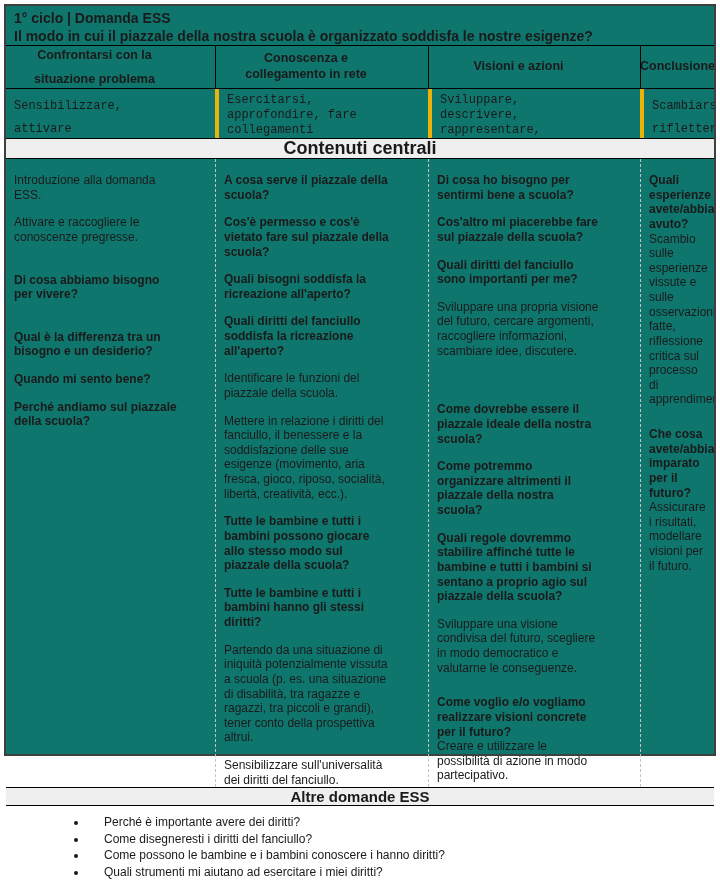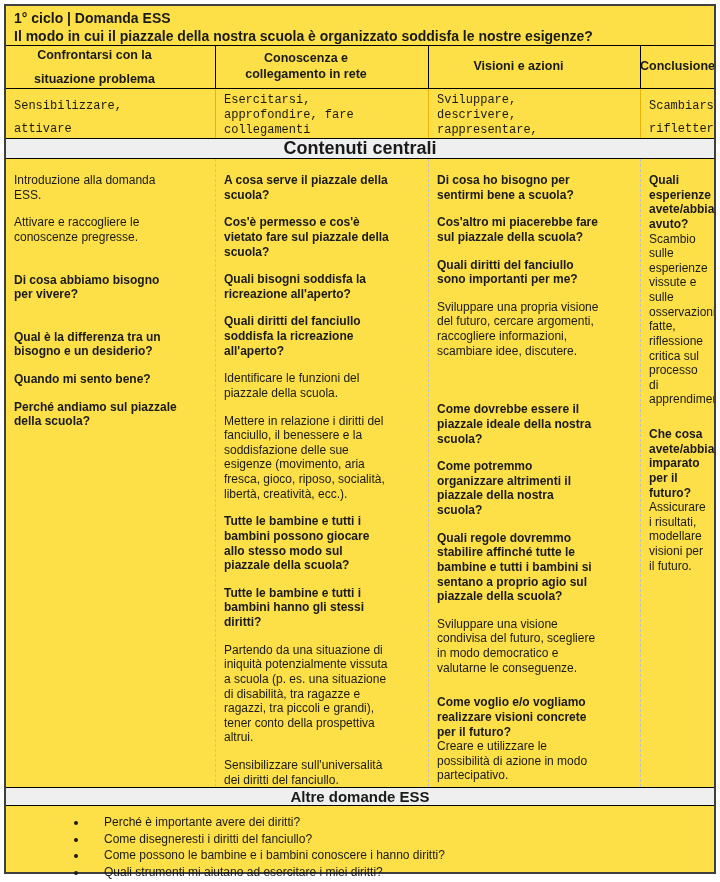--- a/index.html
+++ b/index.html
@@ -1,39 +1,39 @@
 <!DOCTYPE html>
 <html><head>
 <meta charset="utf-8">
 <style>
   html,body{margin:0;padding:0;background:#ffffff;}
   body{width:720px;height:882px;font-family:"Liberation Sans",sans-serif;color:#1a1a1a;-webkit-font-smoothing:antialiased;}
   .frame{
-    margin:4px;height:870px;box-sizing:border-box;
-    border:2px solid #3f3f3f;background:#fde047;
+    margin:4px;height:752px;box-sizing:border-box;
+    border:2px solid #3f3f3f;background:#0f766e;
     display:flex;flex-direction:column;
   }
   .row{display:grid;grid-template-columns:177px 181px 180px 1fr;box-sizing:border-box;gap:32px;}
   .cell{box-sizing:border-box;overflow:hidden;}
 
   
   .title-row{height:40px;box-sizing:border-box;border-bottom:1px solid #000;padding:3px 8px 0 8px;}
   .title-line{font-weight:bold;font-size:14px;line-height:1.32;}
 
   
   .phase-row{height:43px;border-bottom:1px solid #000;}
   .phase-row .cell{display:flex;align-items:center;justify-content:center;text-align:center;
     font-weight:bold;font-size:12.5px;line-height:1.25;padding:1px 6px;}
   .phase-row .cell + .cell{border-left:1px solid #000;}
   .lh-wide{line-height:1.95 !important;}
 
   
   .activity-row{height:50px;border-bottom:1px solid #000;}
   .activity-row .cell{font-size:12px;line-height:1.25;padding:4px 8px;font-family:Liberation Mono, monospace;}
-  .activity-row .cell + .cell{border-left:1px solid #eab308;}
+  .activity-row .cell + .cell{border-left:4px solid #eab308;}
   .activity-row .cell.lh-wide{padding-top:6px;}
 
   
   .band{background:#efefef;border-bottom:1px solid #000;display:flex;align-items:center;justify-content:center;}
   .band-contenuti{height:19px;font-weight:bold;font-size:18px;}
   .band-altre{height:22px;font-weight:bold;font-size:15px;border-top:1px solid #000;}
 
   
   .content-row{flex:1;}
   .content-row .cell{padding:14px 6px 0 8px;font-size:12px;line-height:1.22;}

